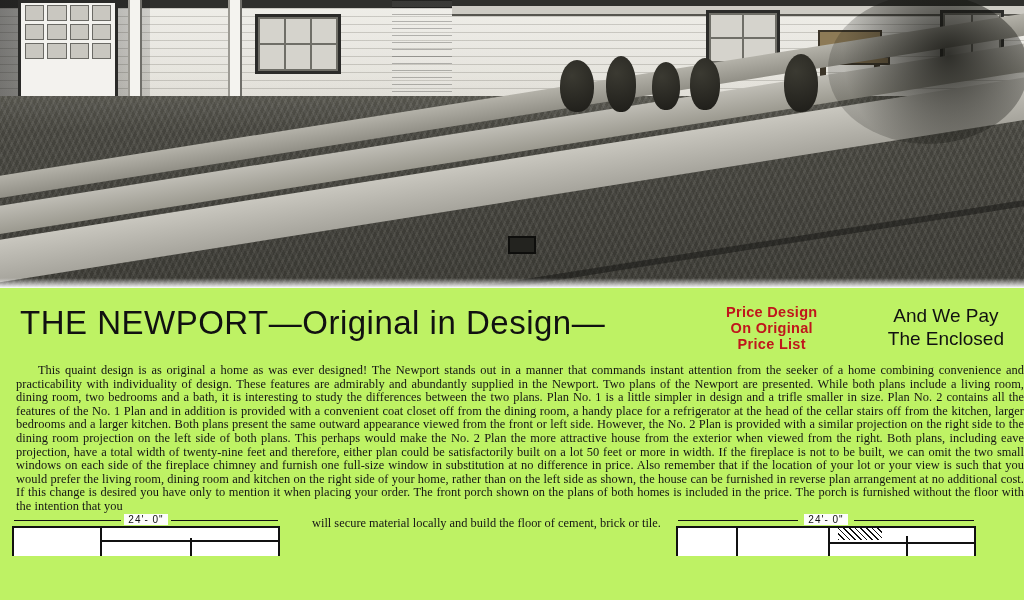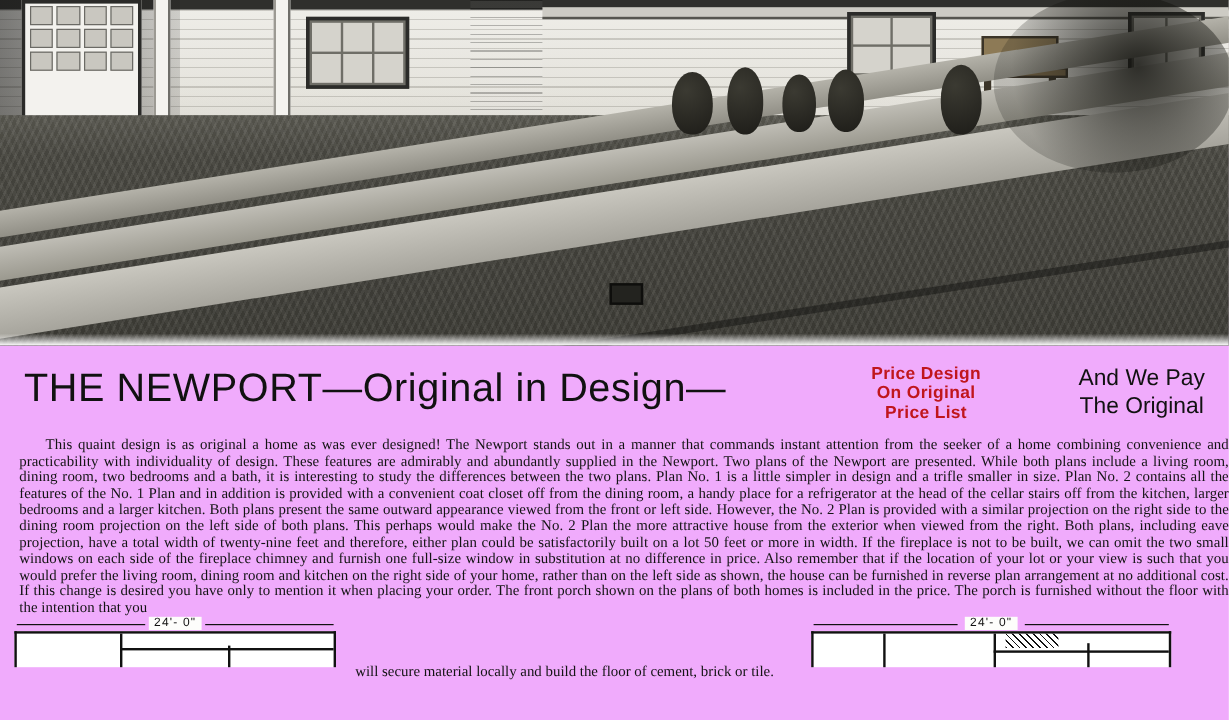--- a/index.html
+++ b/index.html
@@ -11,21 +11,21 @@
     width: 1024px;
     height: 600px;
     overflow: hidden;
     font-family: "Liberation Serif", serif;
     color: #111;
   }
   .page {
     position: relative;
     width: 1024px;
     height: 600px;
-    background: #f0abfc;
+    background: #bef264;
   }
 
   
   .photo {
     position: relative;
     width: 1024px;
     height: 288px;
     overflow: hidden;
     background: #8a8a86;
   }
@@ -240,26 +240,25 @@
   .body-copy p { margin: 0; }
   .body-copy .indent { text-indent: 22px; }
 
   .lower-row {
     position: relative;
     margin-top: 2px;
     height: 42px;
   }
   .tail-text {
     position: absolute;
-    left: 296px; top: 0;
+    left: 312px; top: 0;
     width: 360px;
     font-size: 12.4px;
     line-height: 14.5px;
     color: #141414;
-    margin-top: 36px;
   }
 
   
   .plan {
     position: absolute;
     bottom: 0;
     height: 44px;
   }
   .plan-left { left: 12px; width: 268px; }
   .plan-right { left: 676px; width: 300px; }
@@ -403,21 +402,21 @@
     <div class="title">THE NEWPORT—Original in Design—</div>
 
     <div class="price-note">
       <div>Price Design</div>
       <div>On Original</div>
       <div>Price  List</div>
     </div>
 
     <div class="freight">
       <div>And We Pay</div>
-      <div>The Original</div>
+      <div>The Enclosed</div>
     </div>
   </div>
 
   <div class="body-copy">
     <p class="indent">This quaint design is as original a home as was ever designed!  The Newport stands out in a manner that commands instant attention from the seeker of a home combining convenience and practicability with individuality of design.   These features are admirably and abundantly supplied in the Newport.  Two plans of the Newport are presented.   While both plans include a living room, dining room, two bedrooms and a bath, it is interesting to study the differences between the two plans.  Plan No. 1 is a little simpler in design and a trifle smaller in size.  Plan No. 2 contains all the features of the No. 1 Plan and in addition is provided with a convenient coat closet off from the dining room, a handy place for a refrigerator at the head of the cellar stairs off from the kitchen, larger bedrooms and a larger kitchen.  Both plans present the same outward appearance viewed from the front or left side.  However, the No. 2 Plan is provided with a similar projection on the right side to the dining room projection on the left side of both plans.  This perhaps would make the No. 2 Plan the more attractive house from the exterior when viewed from the right.   Both plans, including eave projection, have a total width of twenty-nine feet and therefore, either plan could be satisfactorily built on a lot 50 feet or more in width.   If the fireplace is not to be built, we can omit the two small windows on each side of the fireplace chimney and furnish one full-size window in substitution at no difference in price.   Also remember that if the location of your lot or your view is such that you would prefer the living room, dining room and kitchen on the right side of your home, rather than on the left side as shown, the house can be furnished in reverse plan arrangement at no additional cost.   If this change is desired you have only to mention it when placing your order. The front porch shown on the plans of both homes is included in the price.   The porch is furnished without the floor with the intention that you</p>
   </div>
 
   <div class="lower-row">
     <div class="tail-text">will secure material locally and build the floor of cement, brick or tile.</div>
 

